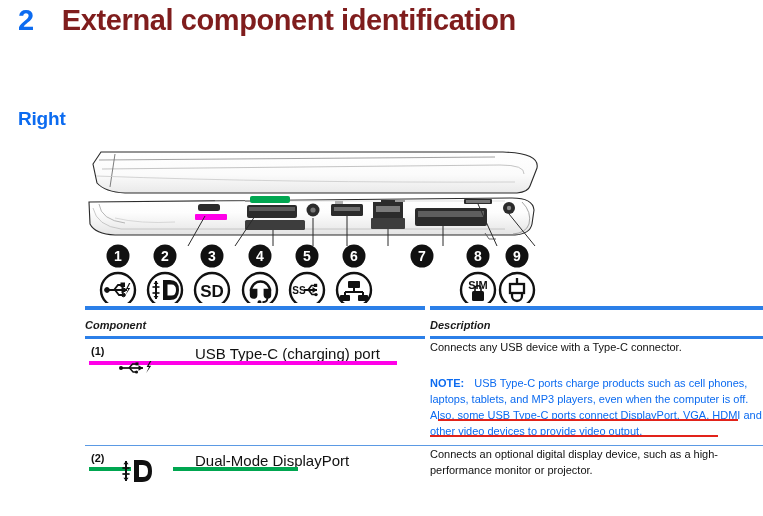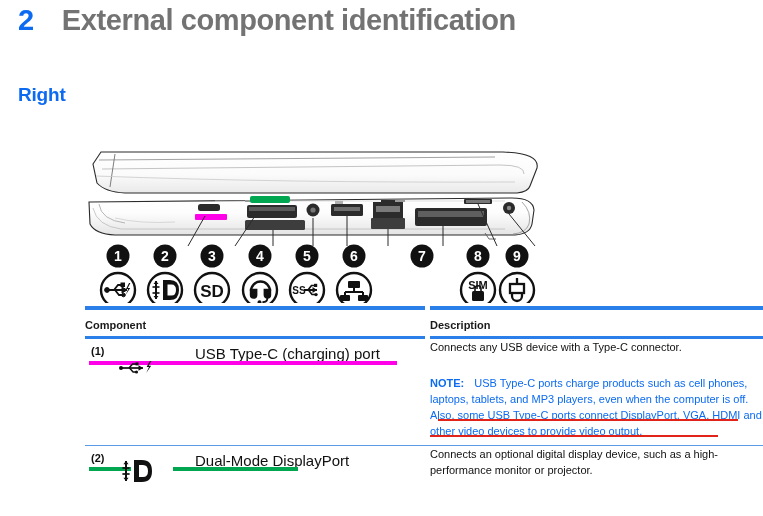--- a/index.html
+++ b/index.html
@@ -29,30 +29,30 @@
   }
   .chapter-num {
     font-size: 29px;
     font-weight: bold;
     color: #0C6BF0;
     letter-spacing: -0.3px;
   }
   .chapter-title {
     font-size: 29px;
     font-weight: bold;
-    color: #737373;
+    color: #7f1d1d;
     margin-left: 28px;
     letter-spacing: -0.4px;
   }
 
   
   .section-heading {
     position: absolute;
     left: 18px;
-    top: 84px;
+    top: 108px;
     font-size: 19px;
     font-weight: bold;
     color: #0C6BF0;
     letter-spacing: -0.2px;
   }
 
   
   .illustration {
     position: absolute;
     left: 85px;
@@ -80,20 +80,21 @@
     top: 0;
     width: 5px;
     height: 4px;
     background: #ffffff;
   }
   .tbl-head {
     display: flex;
     height: 24px;
     align-items: center;
     padding-top: 2px;
+    font-style: italic;
   }
   .tbl-head .col-a { width: 340px; }
   .tbl-head .col-b { flex: 1; padding-left: 5px; }
   .hdr-label {
     font-size: 11px;
     font-weight: bold;
     color: #1a1a1a;
   }
   .tbl-headline {
     height: 3px;

